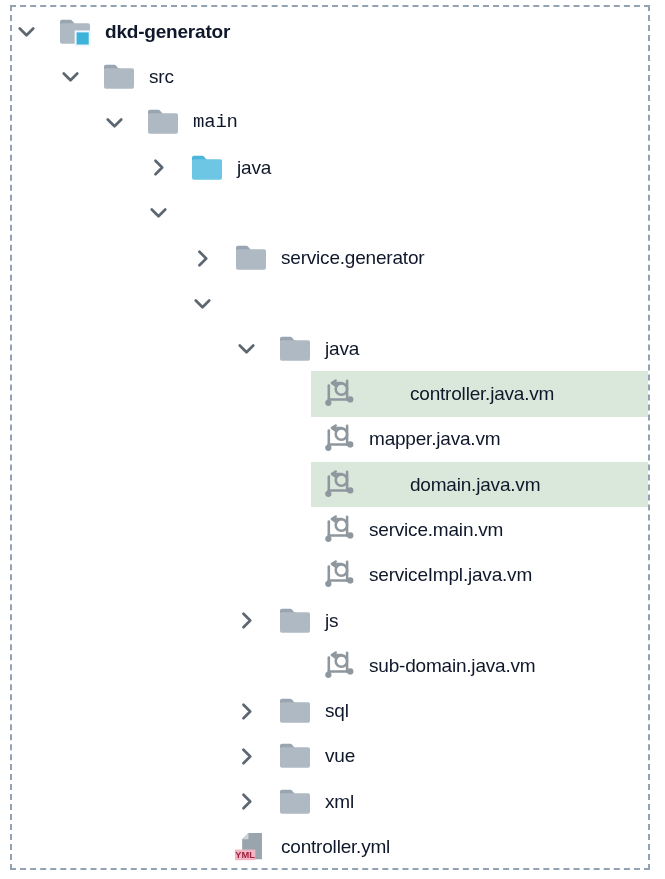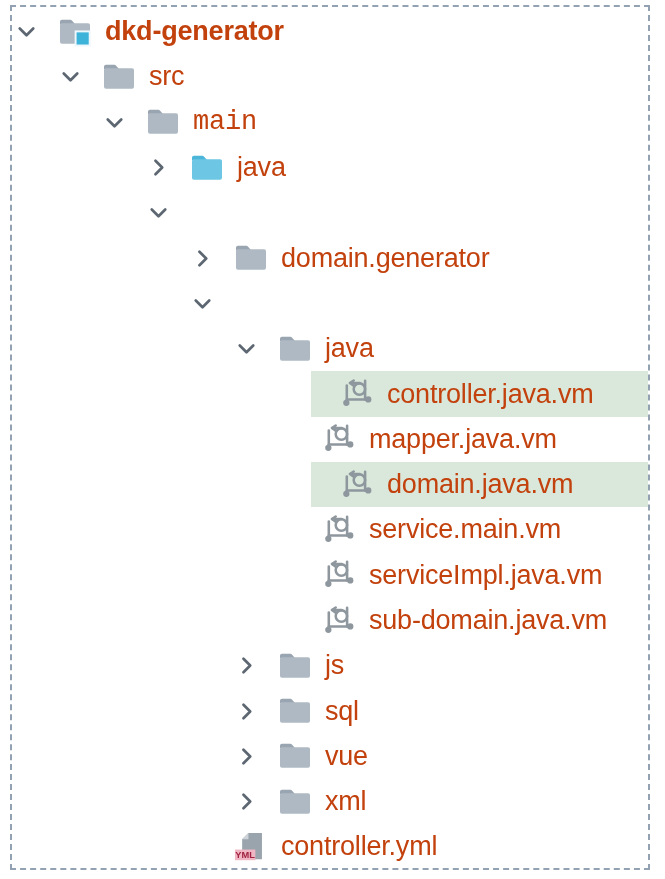--- a/index.html
+++ b/index.html
@@ -15,23 +15,23 @@
   .lvl3{padding-left:133px;}
   .lvl4{padding-left:177px;}
   .lvl5{padding-left:221px;}
   .lvl6{padding-left:265px;}
   .chev{width:44px;flex:0 0 44px;height:100%;display:flex;align-items:center;}
   .chev svg{width:27px;height:27px;}
   .body{flex:1;min-width:0;height:100%;display:flex;align-items:center;}
   .icon{width:36px;flex:0 0 36px;height:36px;margin-right:12px;
         display:flex;align-items:center;justify-content:center;}
   .icon svg{width:36px;height:36px;}
-  .label{font-size:27px;color:#c2410c;white-space:nowrap;letter-spacing:-0.2px;}
+  .label{font-size:19px;color:#0f172a;white-space:nowrap;letter-spacing:-0.2px;}
   .bold{font-weight:700;}
-  .hl .body{background:#d9e8db;margin-left:-10px;padding-left:28px;}
+  .hl .body{background:#d9e8db;margin-left:-10px;padding-left:10px;gap:41px;}
   .defs{position:absolute;width:0;height:0;overflow:hidden;}
 </style>
 </head>
 <body>
 
 <svg class="defs" aria-hidden="true">
   <symbol id="i-chev-down" viewBox="0 0 24 24">
     <path d="M6 9.3 L12 15.3 L18 9.3" fill="none" stroke="#5d6772" stroke-width="2.4" stroke-linecap="round" stroke-linejoin="round"></path>
   </symbol>
   <symbol id="i-chev-right" viewBox="0 0 24 24">
@@ -158,21 +158,21 @@
         <svg>
           <use href="#i-chev-right"></use>
         </svg>
       </span>
     <div class="body">
       <span class="icon">
           <svg>
             <use href="#i-folder"></use>
           </svg>
         </span>
-      <span class="label">domain.generator</span>
+      <span class="label">service.generator</span>
     </div>
   </div>
 
   <div class="row lvl4">
     <span class="chev">
         <svg>
           <use href="#i-chev-down"></use>
         </svg>
       </span>
   </div>
@@ -246,20 +246,36 @@
     <div class="body">
       <span class="icon">
           <svg>
             <use href="#i-vm"></use>
           </svg>
         </span>
       <span class="label">serviceImpl.java.vm</span>
     </div>
   </div>
 
+  <div class="row lvl5">
+    <span class="chev">
+        <svg>
+          <use href="#i-chev-right"></use>
+        </svg>
+      </span>
+    <div class="body">
+      <span class="icon">
+          <svg>
+            <use href="#i-folder"></use>
+          </svg>
+        </span>
+      <span class="label">js</span>
+    </div>
+  </div>
+
   <div class="row lvl6">
     <span class="chev"></span>
     <div class="body">
       <span class="icon">
           <svg>
             <use href="#i-vm"></use>
           </svg>
         </span>
       <span class="label">sub-domain.java.vm</span>
     </div>
@@ -270,36 +286,20 @@
         <svg>
           <use href="#i-chev-right"></use>
         </svg>
       </span>
     <div class="body">
       <span class="icon">
           <svg>
             <use href="#i-folder"></use>
           </svg>
         </span>
-      <span class="label">js</span>
-    </div>
-  </div>
-
-  <div class="row lvl5">
-    <span class="chev">
-        <svg>
-          <use href="#i-chev-right"></use>
-        </svg>
-      </span>
-    <div class="body">
-      <span class="icon">
-          <svg>
-            <use href="#i-folder"></use>
-          </svg>
-        </span>
       <span class="label">sql</span>
     </div>
   </div>
 
   <div class="row lvl5">
     <span class="chev">
         <svg>
           <use href="#i-chev-right"></use>
         </svg>
       </span>

